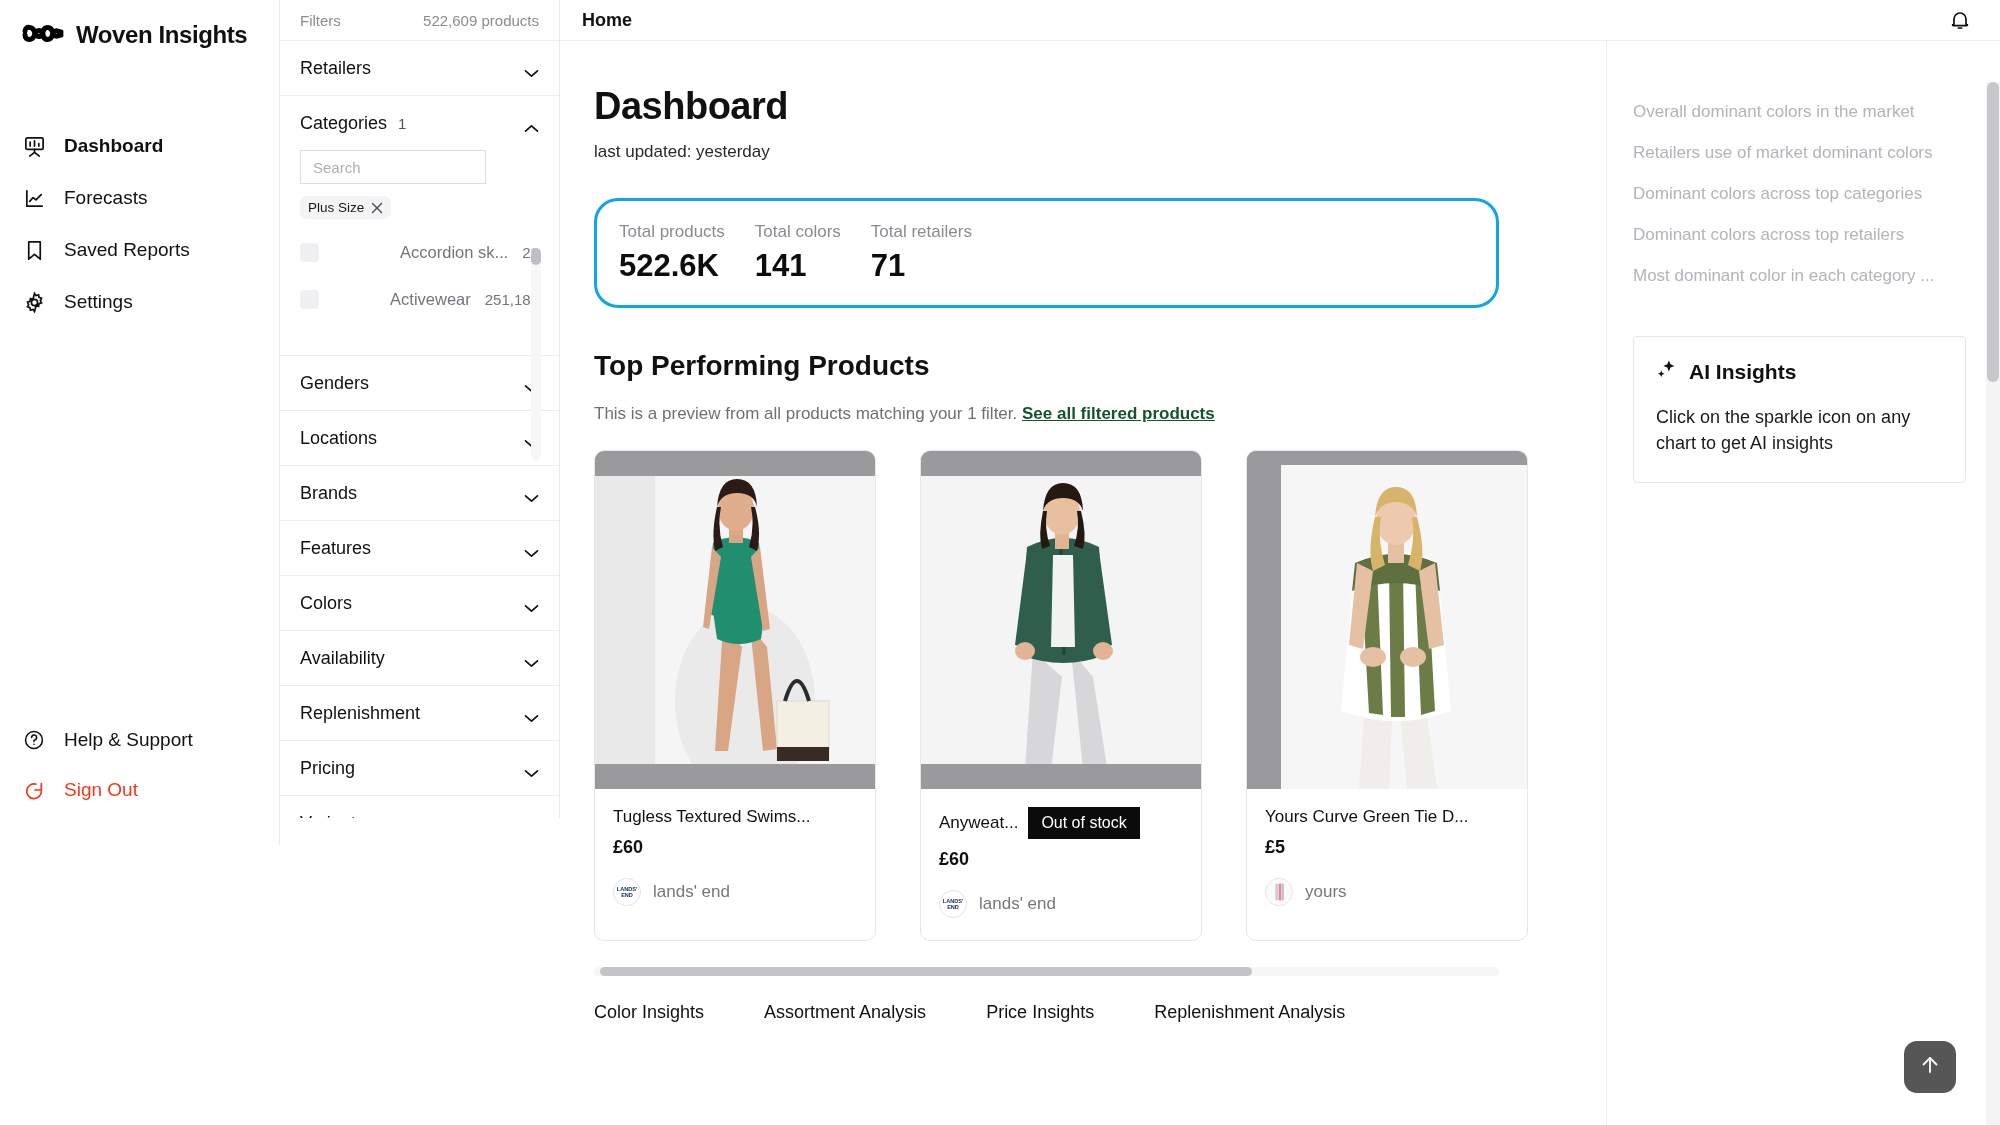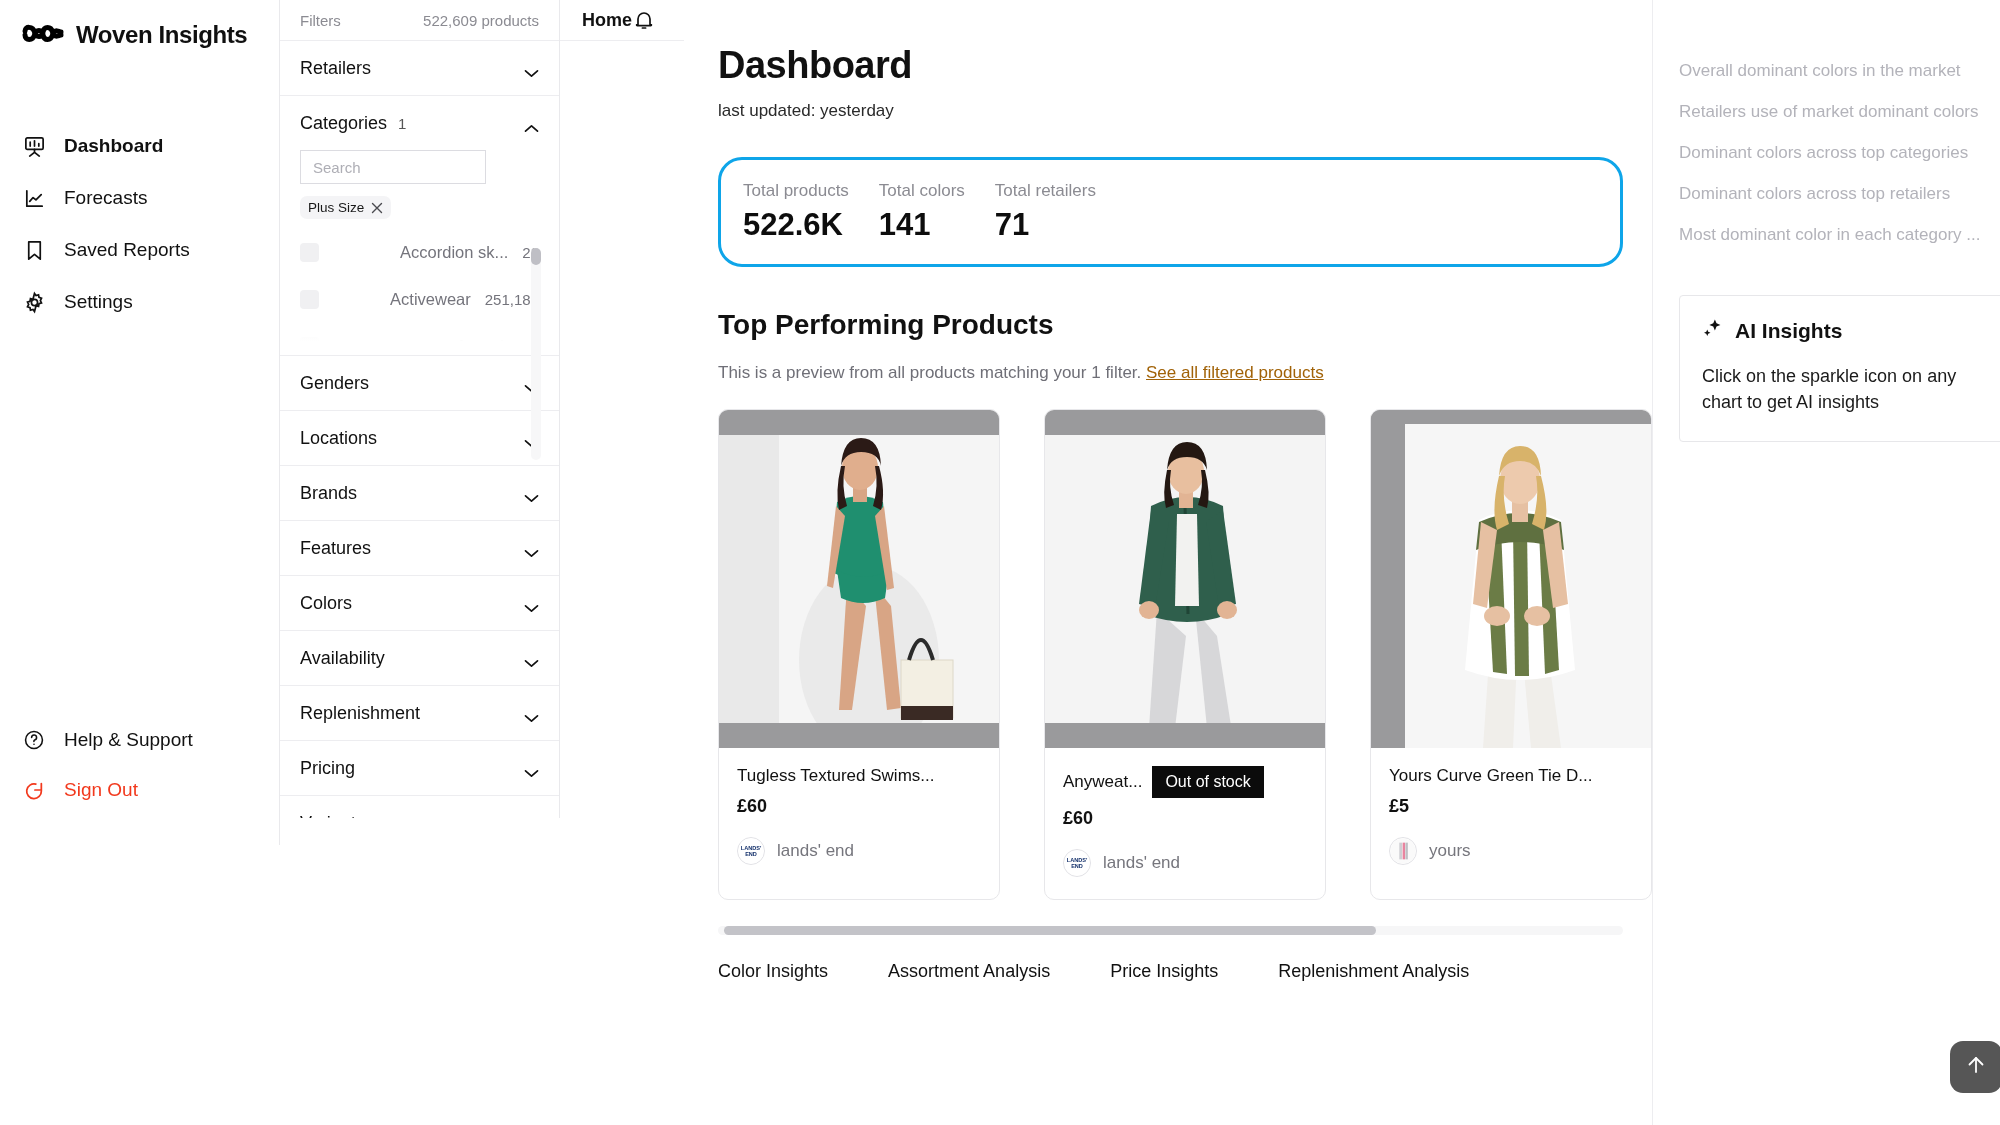--- a/index.html
+++ b/index.html
@@ -79,21 +79,21 @@
   }
   .cbox { width: 19px; height: 19px; flex: 0 0 19px; border-radius: 4px; background: #f0f0f2; }
   .opt-name { font-size: 16.5px; color: #74747c; flex: 1; white-space: nowrap; overflow: hidden; text-overflow: ellipsis; text-align: right; }
   .opt-count { font-size: 15px; color: #74747c; }
   .opt-fade { position: absolute; left: 0; right: 0; bottom: 0; height: 26px; background: linear-gradient(to bottom, rgba(255,255,255,0), #fff); pointer-events: none; }
   .cat-scrollbar { position: absolute; top: 152px; right: 18px; width: 10px; height: 212px; background: #f7f7f8; border-radius: 6px; }
   .cat-scrollthumb { position: absolute; top: 0; left: 0; width: 10px; height: 17px; background: #bfbfc5; border-radius: 6px; }
   .filters-scroll { flex: 1; overflow: hidden; position: relative; }
 
   
-  .rightside { flex: 1; display: flex; flex-direction: row; min-width: 0; position: relative; }
+  .rightside { flex: 1; display: flex; flex-direction: column; min-width: 0; position: relative; }
   .topbar {
     height: 41px; flex: 0 0 41px; display: flex; align-items: center;
     justify-content: space-between; padding: 0 28px 0 22px;
     border-bottom: 1px solid #ededf0; background: #fff;
   }
   .topbar-title { font-size: 18px; font-weight: 700; color: #111; }
   .bell { width: 24px; height: 24px; cursor: pointer; }
 
   
   .content { flex: 1; display: flex; min-height: 0; position: relative; background: #fff; }
@@ -105,21 +105,21 @@
     margin-top: 36px; width: 905px; height: 110px;
     border: 3px solid #0ea5e9; border-radius: 24px; background: #fff;
     display: flex; align-items: center; padding: 0 22px; gap: 0;
   }
   .stat { padding-right: 30px; }
   .stat-label { font-size: 17px; color: #8b8b92; }
   .stat-value { margin-top: 6px; font-size: 31px; font-weight: 700; color: #0d0d0d; }
 
   .section-title { margin-top: 42px; font-size: 28px; font-weight: 700; color: #111; }
   .section-sub { margin-top: 22px; font-size: 17px; color: #6f6f77; }
-  .section-sub a { color: #a16207; font-weight: 400; text-decoration: underline; cursor: pointer; }
+  .section-sub a { color: #14532d; font-weight: 700; text-decoration: underline; cursor: pointer; }
 
   .cards-row { margin-top: 26px; display: flex; gap: 44px; position: relative; }
   .pcard {
     width: 282px; flex: 0 0 282px;
     border: 1px solid #e7e7ea; border-radius: 10px; background: #fff;
     overflow: hidden; cursor: pointer;
   }
   .pimg { height: 338px; position: relative; overflow: hidden; background: #efeff0; }
   .pbody { padding: 18px 18px 22px 18px; }
   .ptitle-row { display: flex; align-items: center; gap: 10px; }

